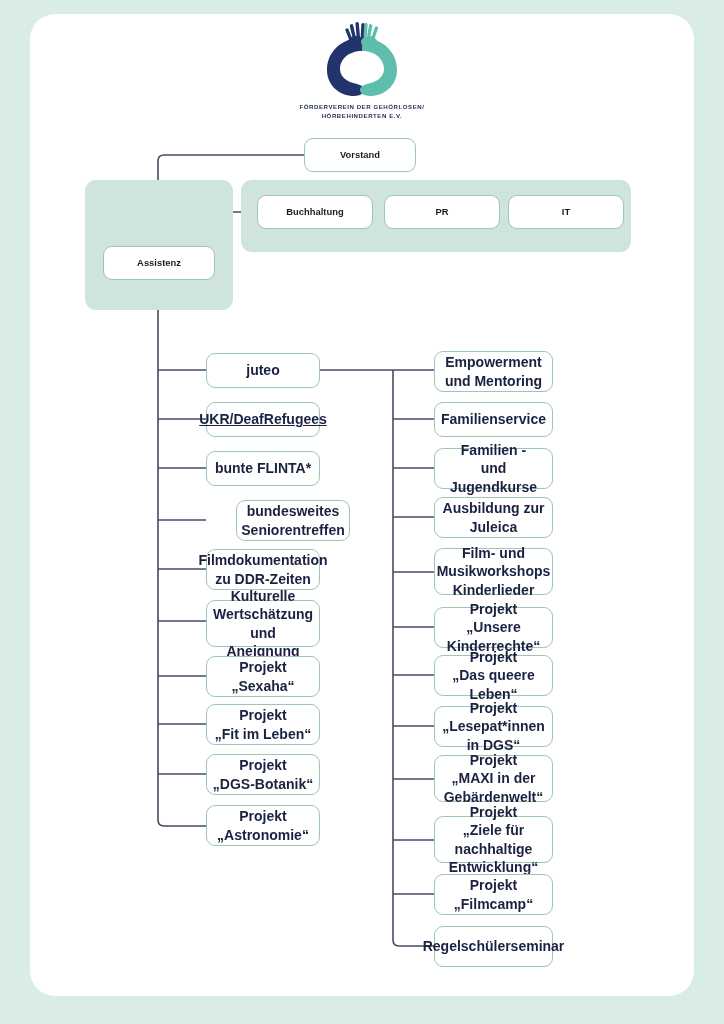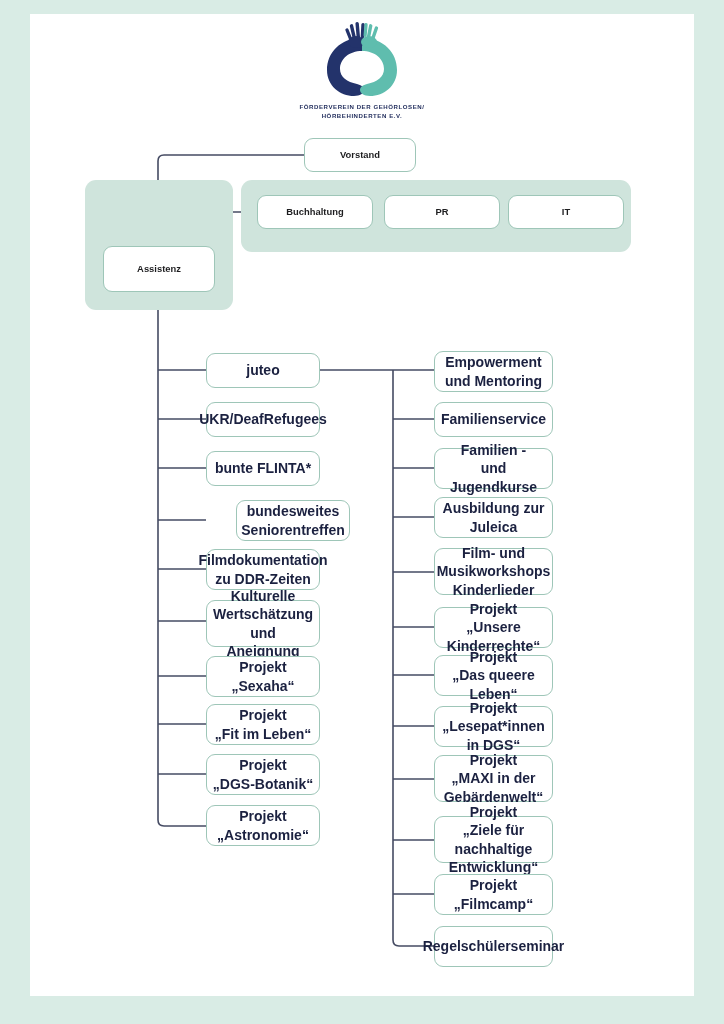--- a/index.html
+++ b/index.html
@@ -20,20 +20,21 @@
   }
 
   
   #sheet {
     position: absolute;
     left: 30px;
     top: 14px;
     width: 664px;
     height: 982px;
     background: #ffffff;
+    border-radius: 25px;
   }
 
   
   #logo-block {
     position: absolute;
     left: 0;
     top: 8px;
     width: 664px;
     text-align: center;
   }
@@ -164,28 +165,28 @@
       <path d="M363 765 L404 765"></path>
       <path d="M363 826 L404 826"></path>
       <path d="M363 880 L404 880"></path>
     </svg>
 
     <div class="group-box" id="group-left"></div>
     <div class="group-box" id="group-right"></div>
 
     <div class="node top-node" style="left:274px; top:124px; width:112px; height:34px;">Vorstand</div>
 
-    <div class="node top-node" style="left:73px; top:232px; width:112px; height:46px;">Assistenz</div>
+    <div class="node top-node" style="left:73px; top:232px; width:112px; height:34px;">Assistenz</div>
 
     <div class="node top-node" style="left:227px; top:181px; width:116px; height:34px;">Buchhaltung</div>
     <div class="node top-node" style="left:354px; top:181px; width:116px; height:34px;">PR</div>
     <div class="node top-node" style="left:478px; top:181px; width:116px; height:34px;">IT</div>
 
     <div class="node leaf" style="left:176px; top:339px; width:114px; height:35px;">juteo</div>
-    <div class="node leaf" style="left:176px; top:388px; width:114px; height:35px;">UKR/DeafRefugees</div>
+    <div class="node leaf" style="left:176px; top:388px; width:114px; height:35px;text-decoration:underline;">UKR/DeafRefugees</div>
     <div class="node leaf" style="left:176px; top:437px; width:114px; height:35px;">bunte FLINTA*</div>
     <div class="node leaf" style="left:176px; top:486px; width:114px; height:41px;margin-left:30px;">bundesweites
 Seniorentreffen</div>
     <div class="node leaf" style="left:176px; top:535px; width:114px; height:41px;">Filmdokumentation
 zu DDR-Zeiten</div>
     <div class="node leaf" style="left:176px; top:586px; width:114px; height:47px;">Kulturelle
 Wertschätzung und
 Aneignung</div>
     <div class="node leaf" style="left:176px; top:642px; width:114px; height:41px;">Projekt
 „Sexaha“</div>

